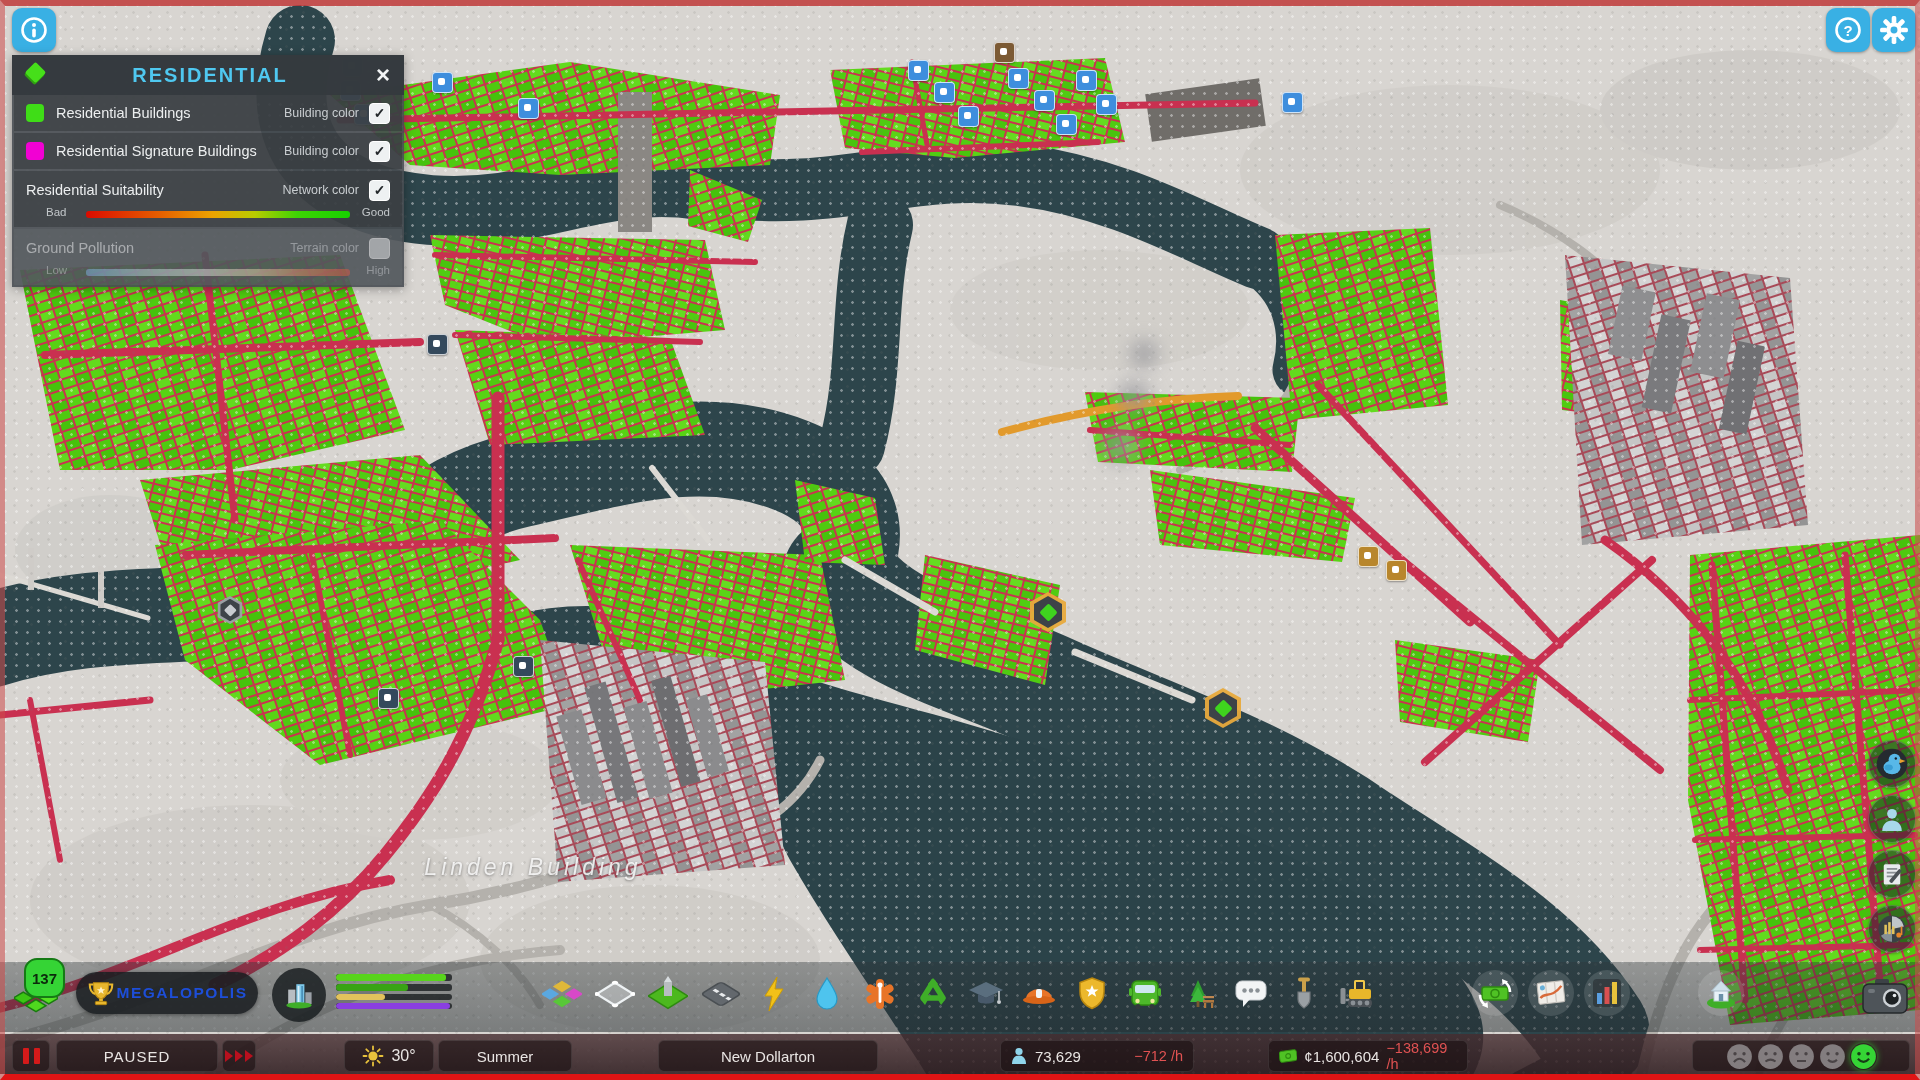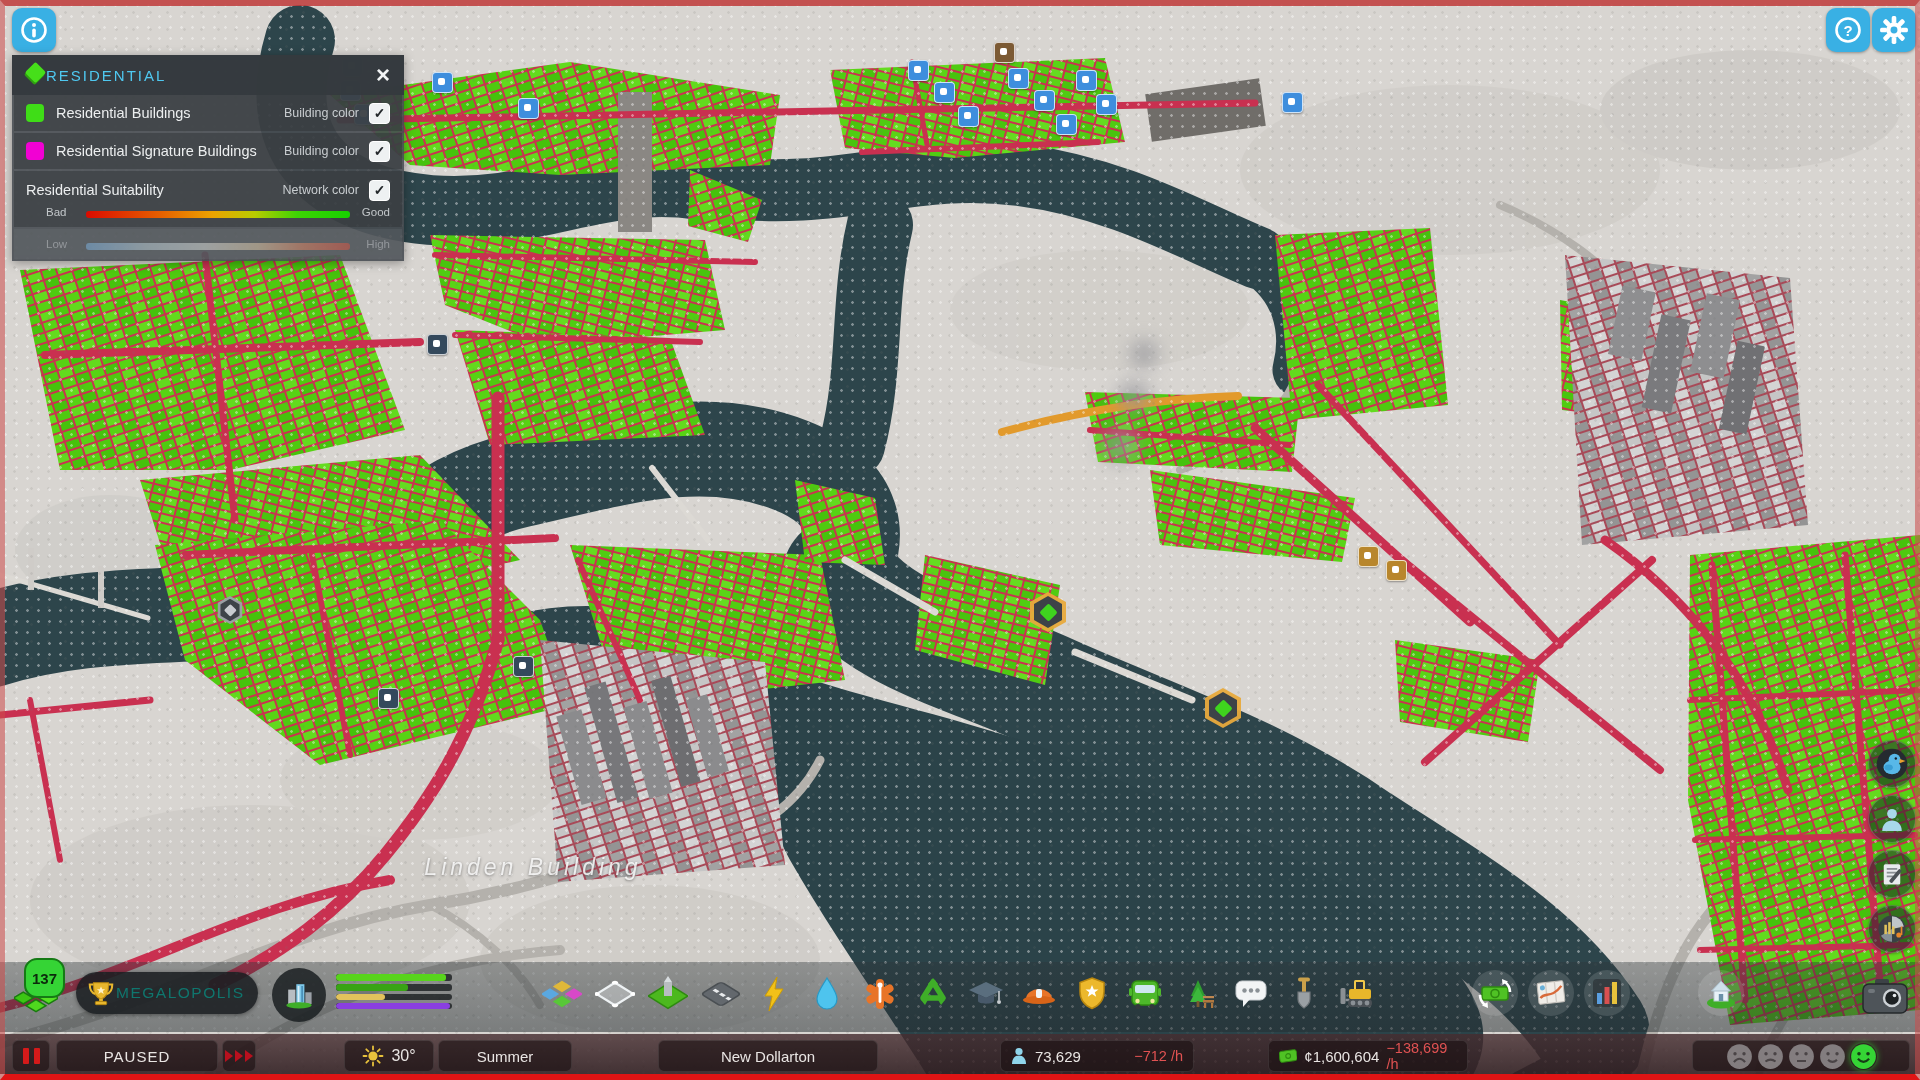--- a/index.html
+++ b/index.html
@@ -39,21 +39,21 @@
   .hexmk.gray .dia{background:#c8ccd0;}
 
   
   .blue-btn{position:absolute;width:44px;height:44px;border-radius:10px;background:#39b0e4;
      box-shadow:0 1px 3px rgba(0,0,0,.35);display:flex;align-items:center;justify-content:center;}
 
   
   .panel{position:absolute;left:12px;top:55px;width:392px;background:rgba(72,77,82,.90);
      box-shadow:0 2px 10px rgba(0,0,0,.35);color:#e9ebec;}
   .panel-header{height:40px;background:rgba(52,57,61,.95);display:flex;align-items:center;padding:0 12px;}
-  .panel-title{flex:1;color:#4fc8f0;font-size:15px;letter-spacing:2px;font-weight:normal;}
+  .panel-title{flex:1;text-align:center;color:#4fc8f0;font-size:20px;letter-spacing:2px;font-weight:bold;}
   .panel-close{color:#f2f4f5;font-size:24px;font-weight:bold;line-height:1;cursor:pointer;padding:0 2px;}
   .zone-dia{width:22px;height:22px;position:relative;}
   .zone-dia i{position:absolute;left:3px;top:3px;width:15px;height:15px;transform:rotate(45deg);
      background:#2f9e12;border-radius:2px;}
   .zone-dia i+i{left:4px;top:1px;background:#46df1a;}
   .panel-section-title{padding:12px 16px 8px;font-size:13.5px;font-weight:bold;letter-spacing:.5px;color:#f0f2f3;}
   .legend-row{margin:0 2px 2px;background:rgba(44,48,52,.45);display:flex;align-items:center;
      min-height:36px;padding:0 12px;}
   .legend-swatch{width:18px;height:18px;border-radius:4px;margin-right:12px;flex:none;}
   .legend-label{flex:1;font-size:14.5px;color:#eceeef;}
@@ -80,21 +80,21 @@
   
   .toolbar{position:absolute;left:0;top:962px;width:1920px;height:70px;
      background:linear-gradient(rgba(46,54,58,.40),rgba(36,44,48,.52));}
   .lvl-tiles{position:absolute;left:14px;top:978px;width:44px;height:40px;}
   .lvl-badge{position:absolute;left:24px;top:958px;min-width:40px;height:40px;border-radius:13px;
      background:#35d435;border:2px solid #157a15;color:#0c2a0c;font-size:15px;font-weight:bold;
      display:flex;align-items:center;justify-content:center;padding:0 6px;box-sizing:border-box;}
   .milestone-pill{position:absolute;left:76px;top:972px;width:182px;height:42px;border-radius:22px;
      background:rgba(26,30,33,.88);display:flex;align-items:center;padding:0 10px;box-sizing:border-box;
      box-shadow:0 1px 4px rgba(0,0,0,.4);}
-  .milestone-name{flex:1;text-align:left;color:#0f766e;font-size:15.5px;font-weight:normal;letter-spacing:1.5px;}
+  .milestone-name{flex:1;text-align:center;color:#1d4ed8;font-size:15.5px;font-weight:bold;letter-spacing:1.5px;}
   .ms-circle{position:absolute;left:272px;top:968px;width:54px;height:54px;border-radius:50%;
      background:rgba(26,30,33,.85);display:flex;align-items:center;justify-content:center;}
   .pbars{position:absolute;left:336px;top:974px;width:116px;}
   .pbar{height:7px;border-radius:3px;background:rgba(18,22,24,.75);margin-bottom:3px;overflow:hidden;}
   .pbar i{display:block;height:100%;border-radius:3px;}
   .pb0 i{background:#58d41c;}.pb1 i{background:#38a414;}
   .pb2 i{background:#e2c25c;height:6px;}.pb3 i{background:#8a3fe0;height:6px;}
   .pbar.thin{height:6px;}
   .tb-group{position:absolute;top:974px;display:flex;gap:13px;}
   .tb-icon{width:40px;height:40px;display:flex;align-items:center;justify-content:center;cursor:pointer;}
@@ -376,20 +376,27 @@
           </div>
       </div>
       <div class="scale-row">
         <div class="scale-min">Bad</div>
         <div class="scale-bar bar-suit"></div>
         <div class="scale-max">Good</div>
       </div>
     </div>
 
     <div class="legend-block disabled">
+      <div class="toprow">
+        <div class="legend-label">Ground Pollution</div>
+        <div class="legend-type">Terrain color</div>
+        <div class="cb unchecked">
+            <span>✓</span>
+          </div>
+      </div>
       <div class="scale-row">
         <div class="scale-min">Low</div>
         <div class="scale-bar bar-poll"></div>
         <div class="scale-max">High</div>
       </div>
     </div>
   </div>
 
   <div class="side-btn" style="top:740px;">
     <svg width="34" height="34" viewBox="0 0 40 40">

